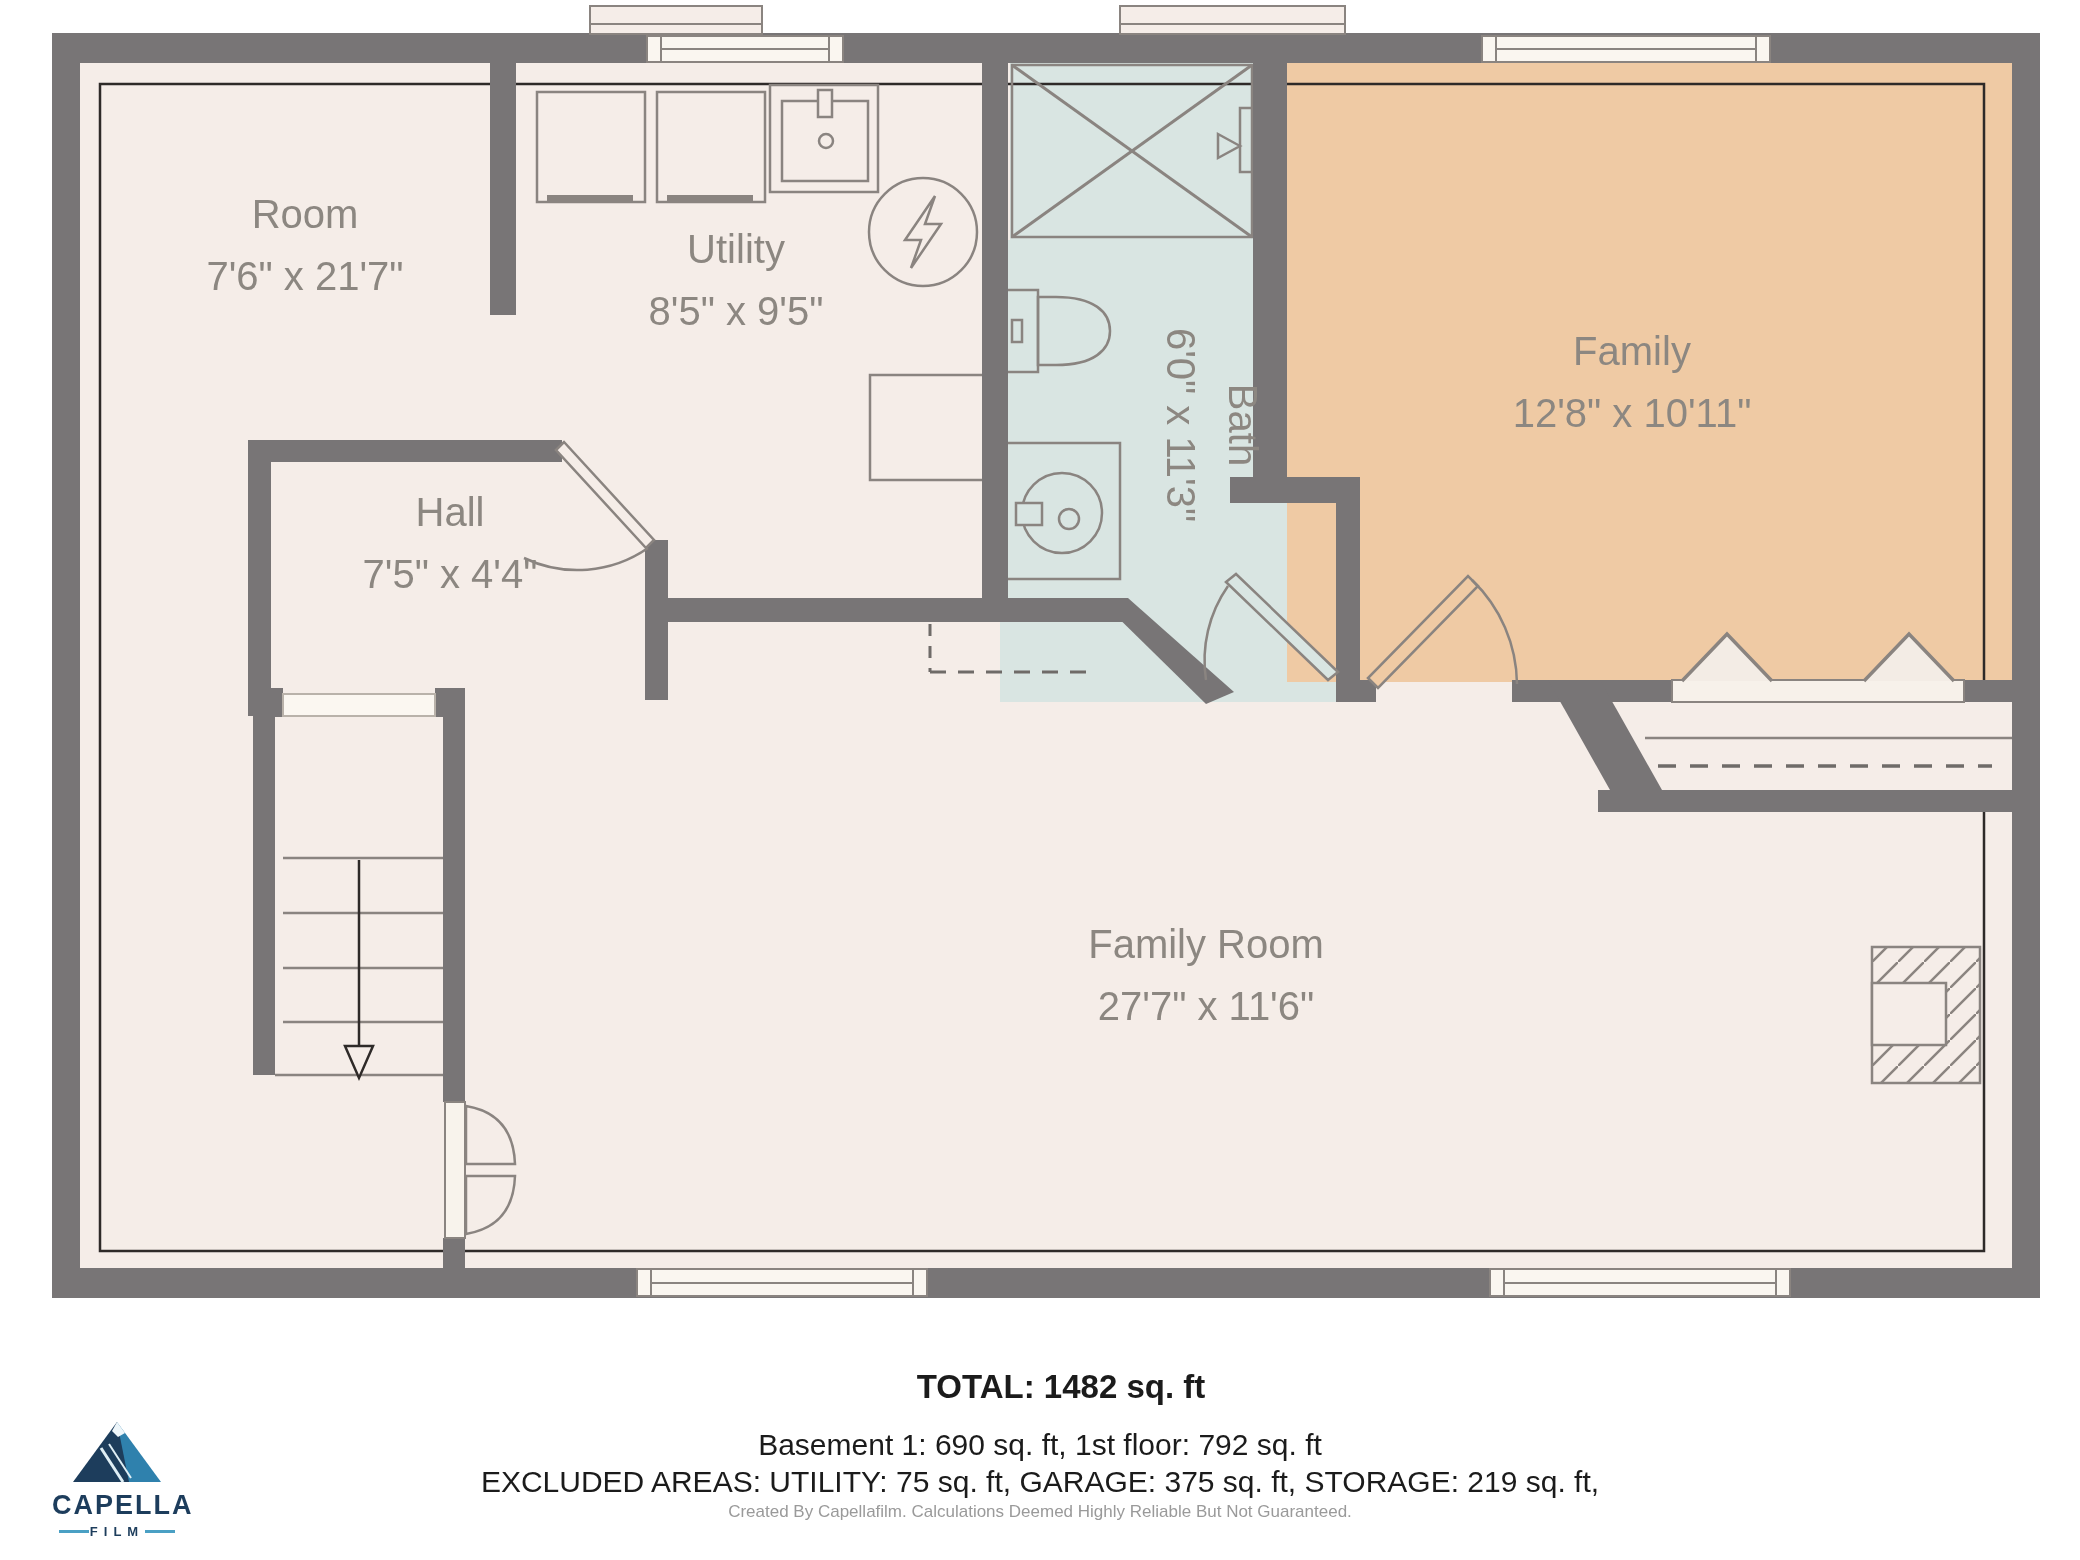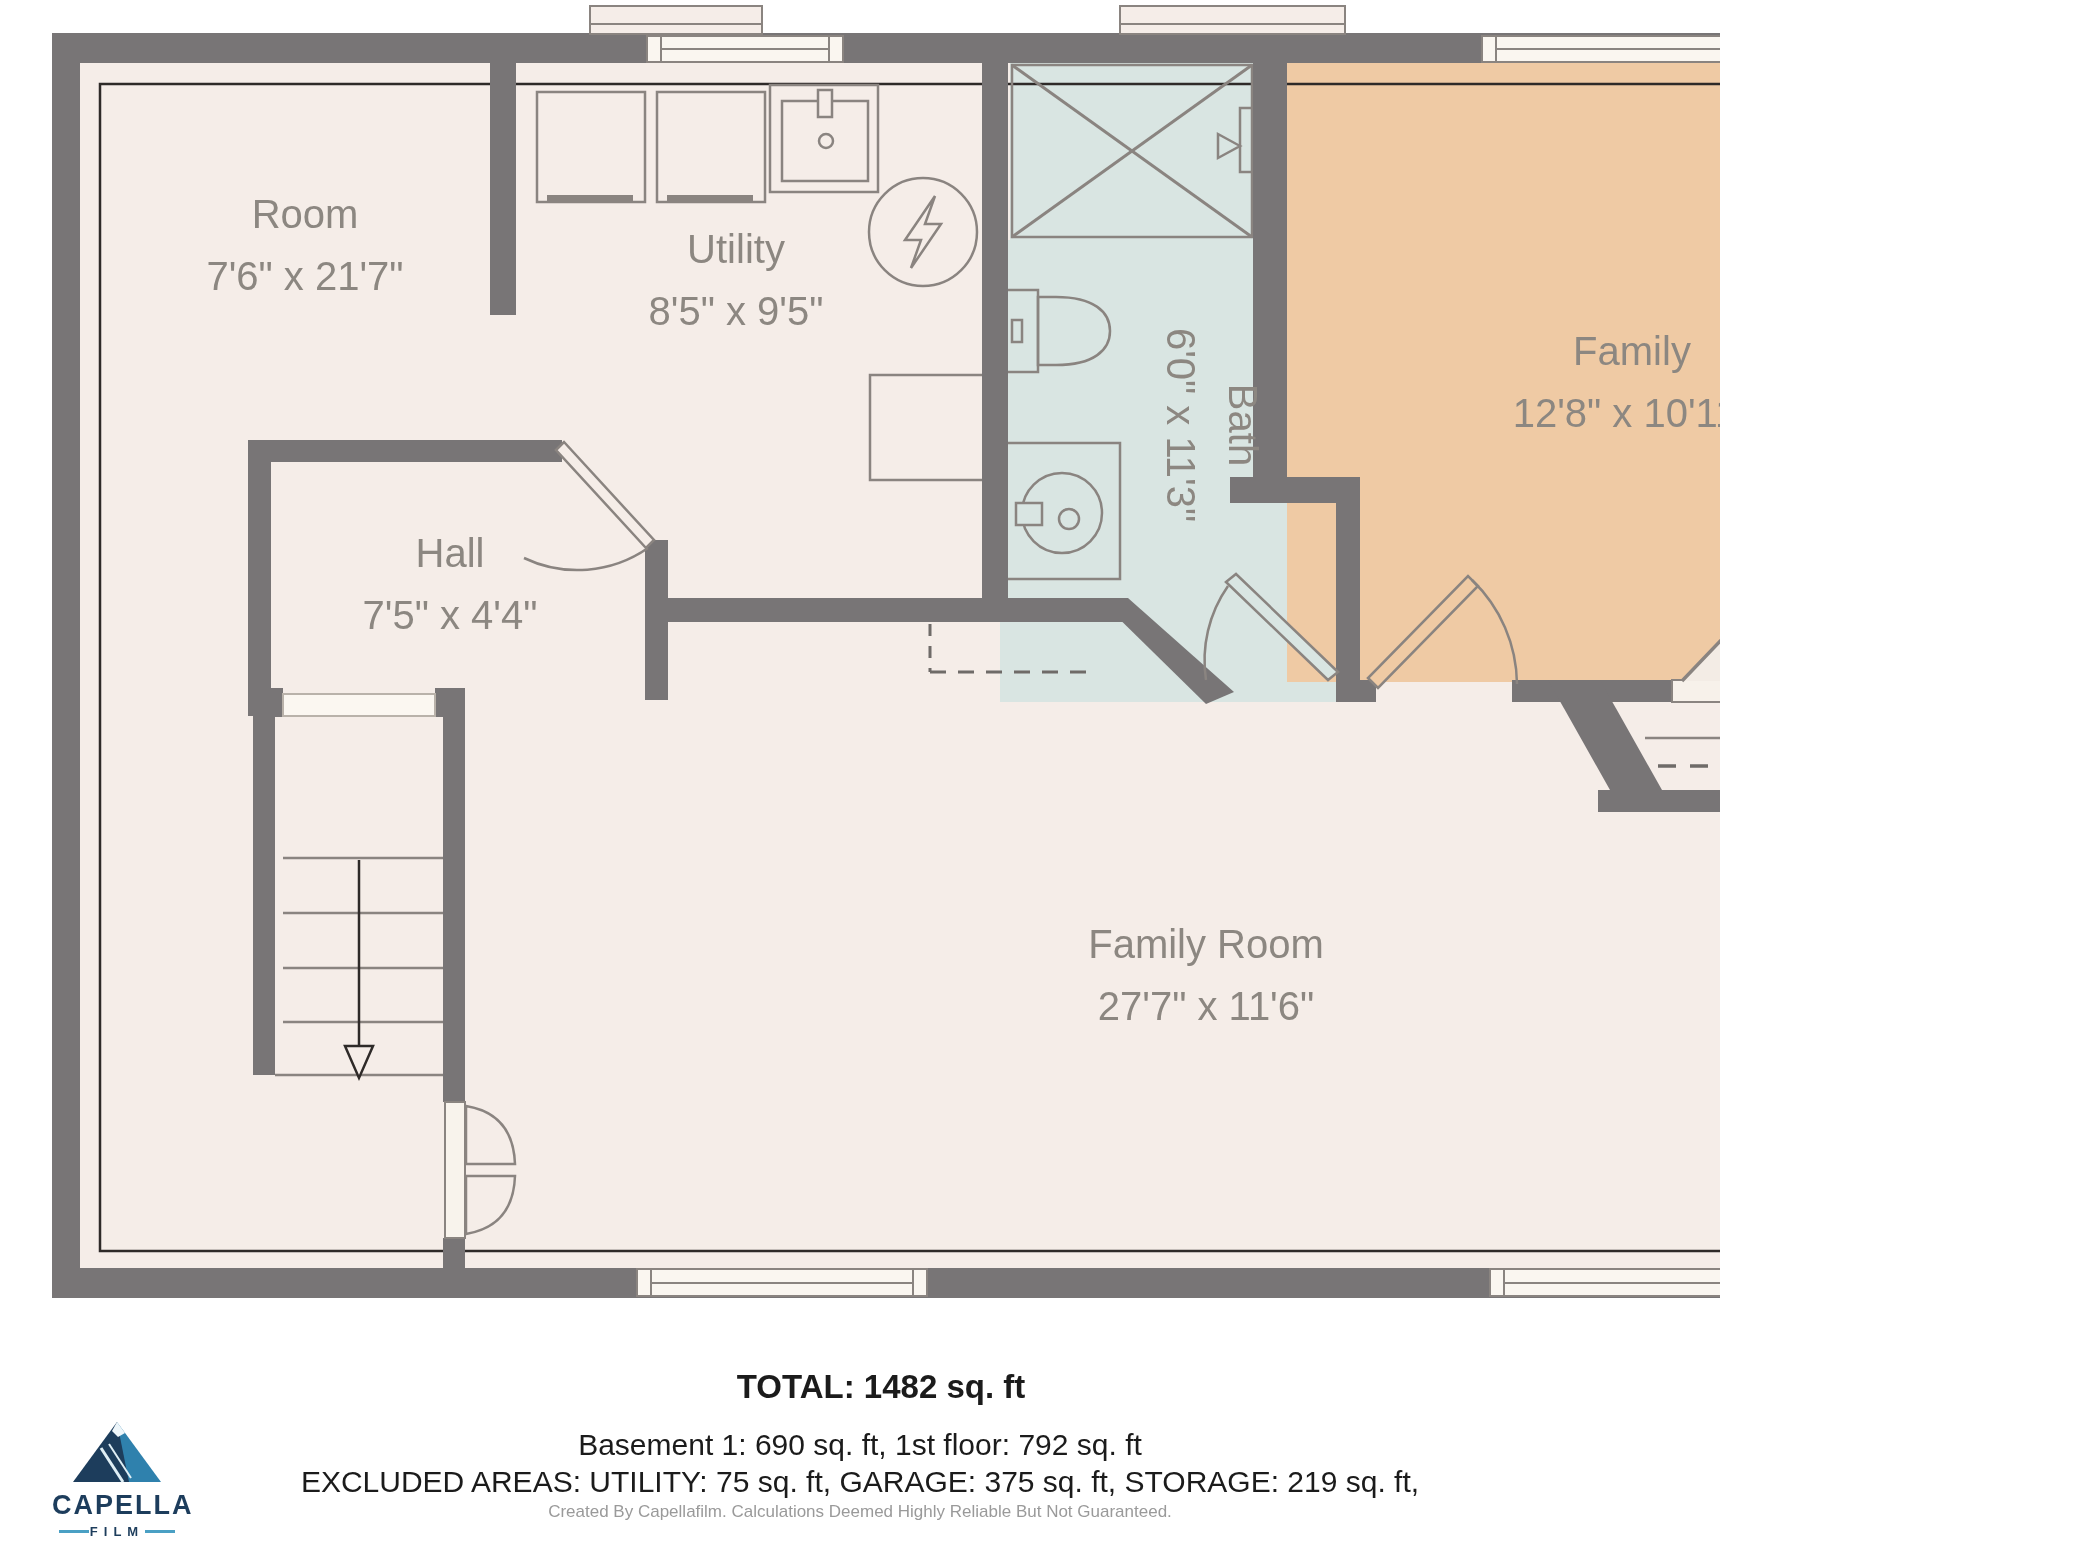--- a/index.html
+++ b/index.html
@@ -1,16 +1,16 @@
 <!DOCTYPE html>
 <html><head>
 <meta charset="utf-8">
 <style>
   html,body{margin:0;padding:0;background:#ffffff;}
-  .page{position:relative;width:1720px;height:1560px;background:#ffffff;overflow:hidden;
+  .page{position:relative;width:2080px;height:1560px;background:#ffffff;overflow:hidden;
         font-family:"Liberation Sans", sans-serif;}
   .plan-svg{position:absolute;left:0;top:0;}
   .rlabel{position:absolute;transform:translate(-50%,-50%);text-align:center;
           color:#8c8781;font-size:40px;line-height:1.55;white-space:nowrap;}
   .rlabel.rot{transform:translate(-50%,-50%) rotate(90deg);}
   .footer{position:absolute;left:0;top:1368px;width:100%;text-align:center;color:#1b1b1b;}
   .footer .total{font-size:33px;font-weight:bold;margin:0 0 22px 0;padding-left:42px;}
   .footer .line{font-size:30px;margin:0 0 3px 0;}
   .footer .disclaimer{font-size:17px;color:#9a9a9a;}
   .logo{position:absolute;left:52px;top:1420px;width:130px;text-align:center;}
@@ -195,21 +195,21 @@
   </svg>
 
   <div class="rlabel" style="left:305px;top:245px;">
     <div>Room</div>
     <div>7'6" x 21'7"</div>
   </div>
   <div class="rlabel" style="left:736px;top:280px;">
     <div>Utility</div>
     <div>8'5" x 9'5"</div>
   </div>
-  <div class="rlabel" style="left:450px;top:584px;">
+  <div class="rlabel" style="left:450px;top:543px;">
     <div>Hall</div>
     <div>7'5" x 4'4"</div>
   </div>
   <div class="rlabel rot" style="left:1212px;top:425px;">
     <div>Bath</div>
     <div>6'0" x 11'3"</div>
   </div>
   <div class="rlabel" style="left:1632px;top:382px;">
     <div>Family</div>
     <div>12'8" x 10'11"</div>

